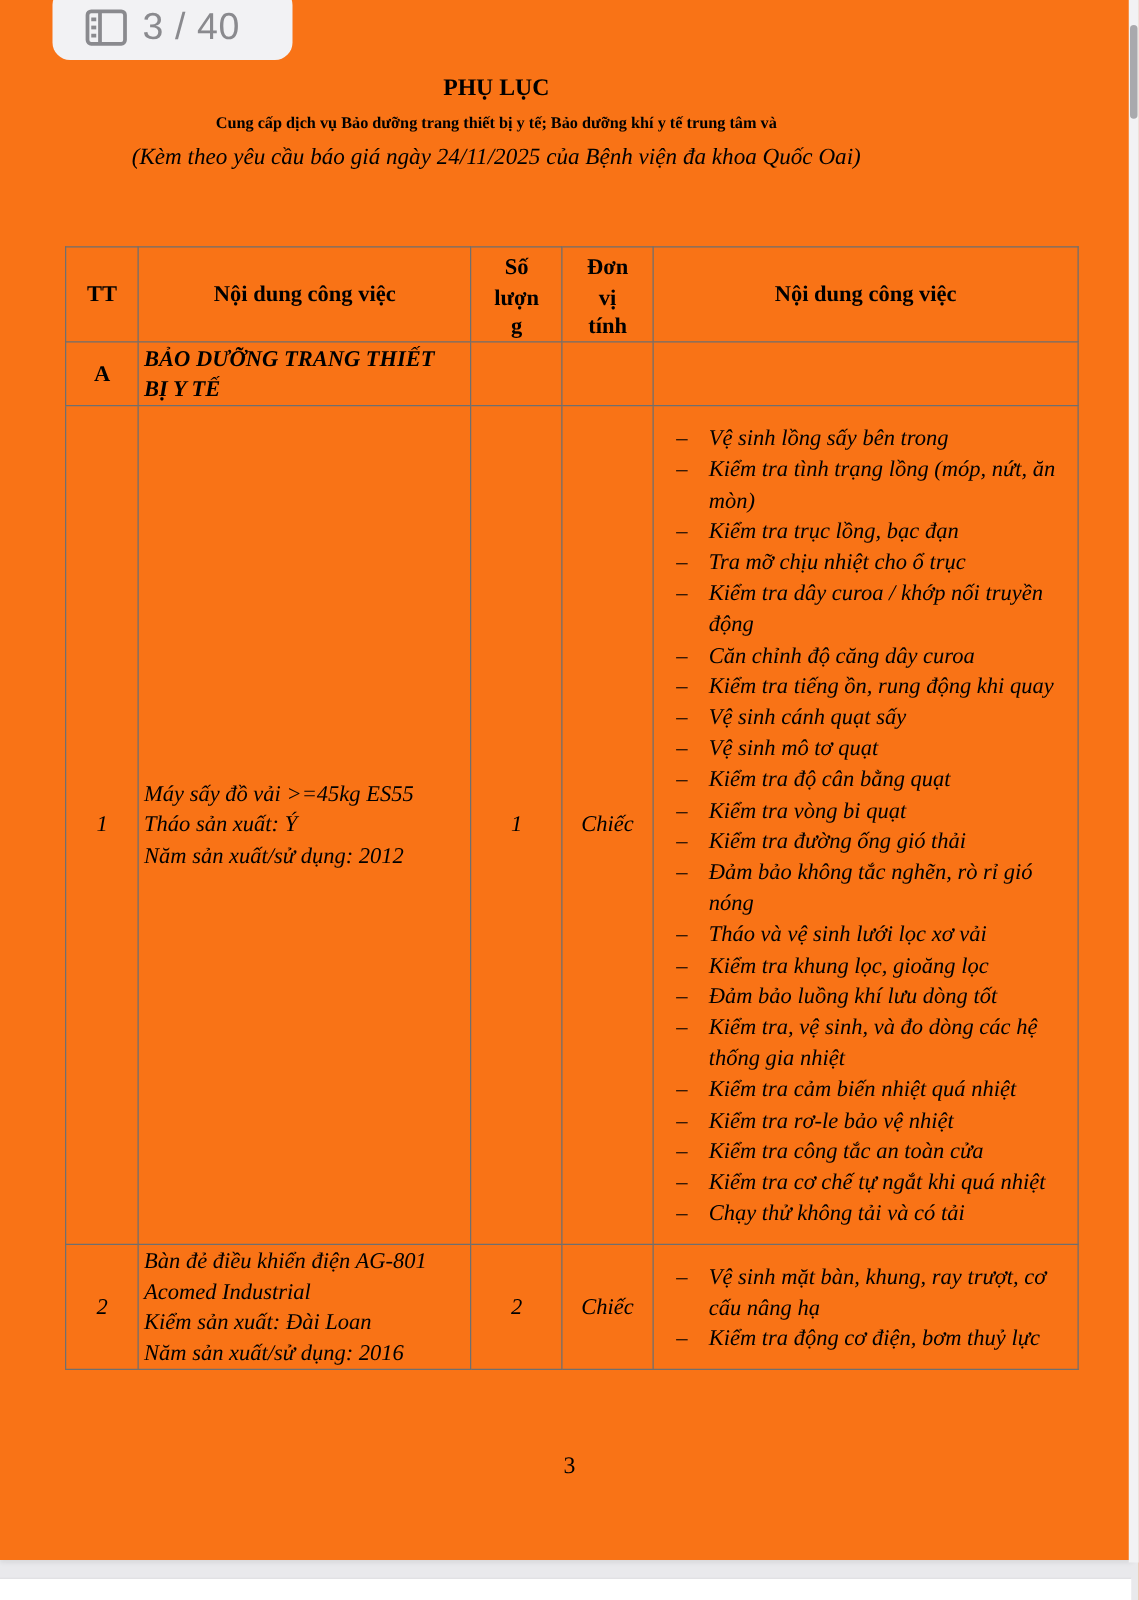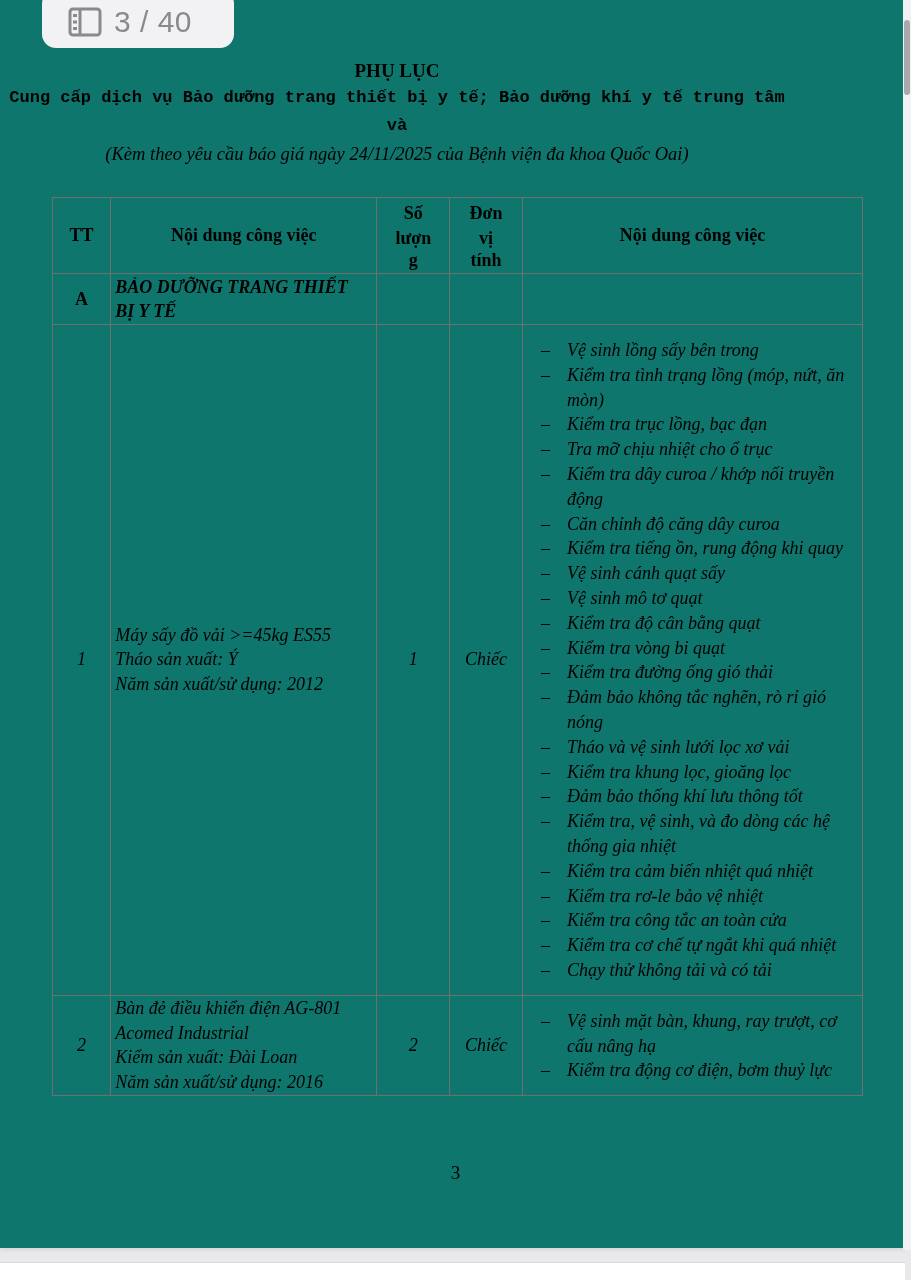--- a/index.html
+++ b/index.html
@@ -5,21 +5,21 @@
     html, body { margin: 0; padding: 0; }
     body {
       width: 911px; height: 1280px; overflow: hidden;
       background: #e9e9ec;
       position: relative;
       font-family: "Liberation Serif", serif;
     }
     .page {
       position: absolute; left: 0; top: 0;
       width: 905px; height: 1248px;
-      background: #0f766e;
+      background: #f97316;
       border-right: 1px solid #dcdcdf;
       box-shadow: 0 2px 4px rgba(0,0,0,0.08);
     }
     .next-page {
       position: absolute; left: 0; top: 1262px;
       width: 905px; height: 30px; background: #ffffff;
       border-top: 1px solid #d8d8dc;
     }
     .page-indicator {
       position: absolute; left: 42px; top: -10px;
@@ -35,21 +35,21 @@
     .scrollbar-track {
       position: absolute; right: 0; top: 0; width: 8px; height: 1250px;
       background: #f2f2f4;
     }
     .scrollbar-thumb {
       position: absolute; right: 1px; top: 20px; width: 6px; height: 75px;
       background: #a9a9ad; border-radius: 3px;
     }
     .title-block { position: absolute; left: 0; top: 58px; width: 794px; text-align: center; color: #000; }
     .title-main { font-weight: bold; font-size: 19px; line-height: 26px; }
-    .title-sub { font-weight: bold; font-size: 17px; line-height: 28px; font-family: Liberation Mono, monospace; }
+    .title-sub { font-weight: bold; font-size: 13px; line-height: 28px; }
     .title-note { font-style: italic; font-size: 18.5px; line-height: 28px; }
     table.doc {
       position: absolute; left: 52px; top: 197px;
       width: 811px; border-collapse: collapse;
       color: #000;
     }
     table.doc td, table.doc th {
       border: 1.5px solid #6f6f6f;
       padding: 0 4px;
       vertical-align: middle;
@@ -146,21 +146,21 @@
               <li>Căn chỉnh độ căng dây curoa</li>
               <li>Kiểm tra tiếng ồn, rung động khi quay</li>
               <li>Vệ sinh cánh quạt sấy</li>
               <li>Vệ sinh mô tơ quạt</li>
               <li>Kiểm tra độ cân bằng quạt</li>
               <li>Kiểm tra vòng bi quạt</li>
               <li>Kiểm tra đường ống gió thải</li>
               <li>Đảm bảo không tắc nghẽn, rò rỉ gió nóng</li>
               <li>Tháo và vệ sinh lưới lọc xơ vải</li>
               <li>Kiểm tra khung lọc, gioăng lọc</li>
-              <li>Đảm bảo thống khí lưu thông tốt</li>
+              <li>Đảm bảo luồng khí lưu dòng tốt</li>
               <li>Kiểm tra, vệ sinh, và đo dòng các hệ thống gia nhiệt</li>
               <li>Kiểm tra cảm biến nhiệt quá nhiệt</li>
               <li>Kiểm tra rơ-le bảo vệ nhiệt</li>
               <li>Kiểm tra công tắc an toàn cửa</li>
               <li>Kiểm tra cơ chế tự ngắt khi quá nhiệt</li>
               <li>Chạy thử không tải và có tải</li>
             </ul>
         </td>
       </tr>
 

